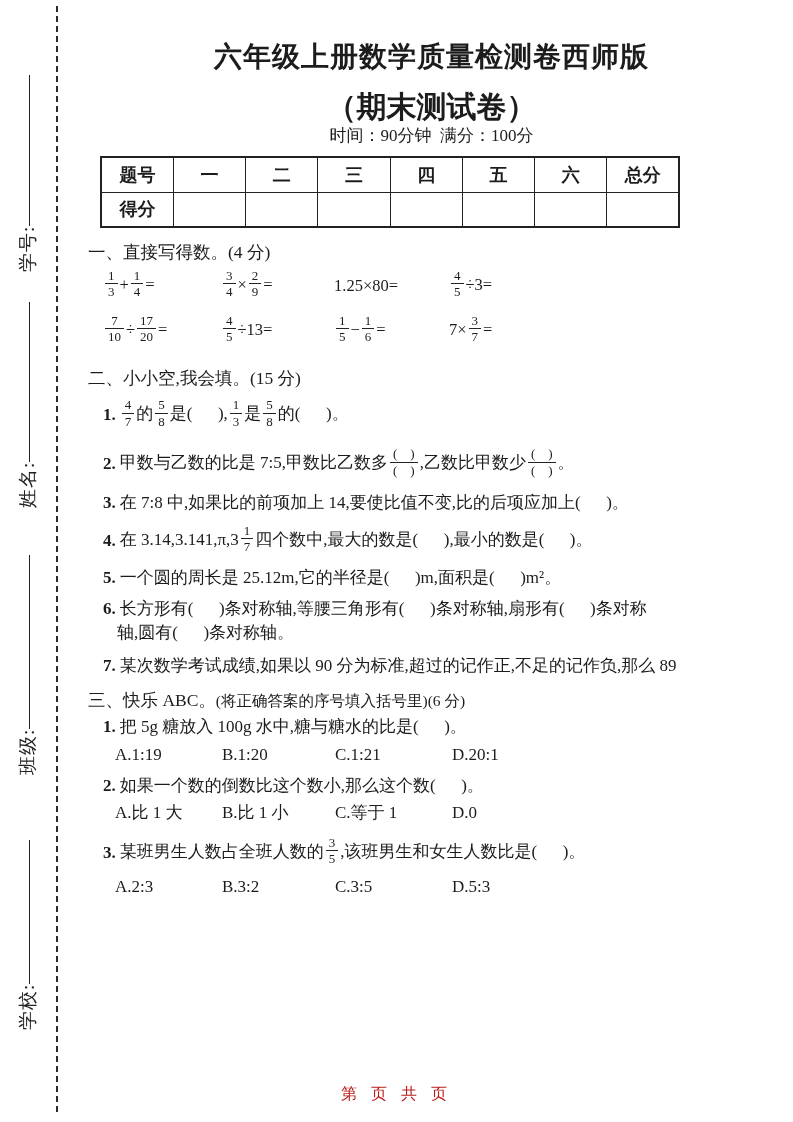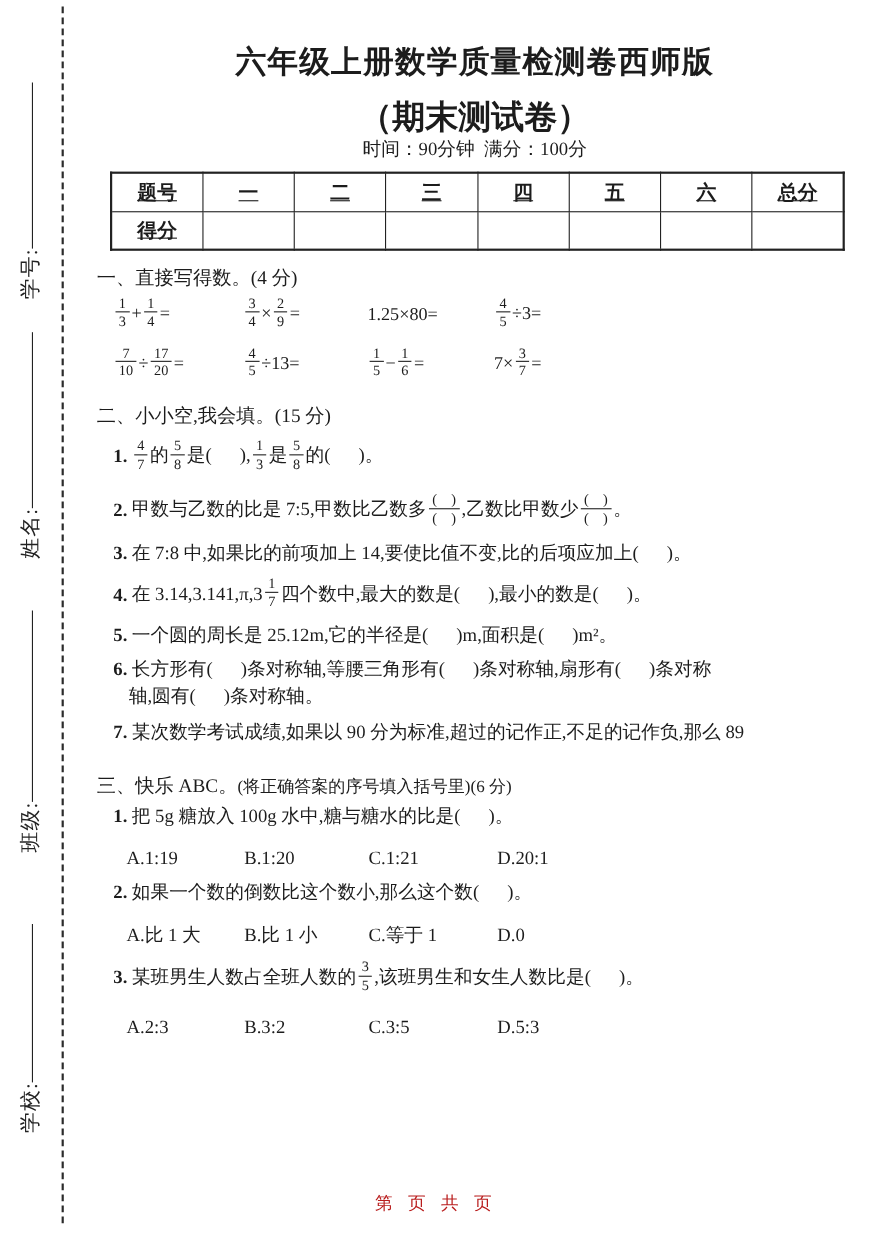--- a/index.html
+++ b/index.html
@@ -16,21 +16,21 @@
   .sf2{top:508px;width:206px;}
   .sf3{top:775px;width:220px;}
   .sf4{top:1030px;width:190px;}
   
   .main{position:absolute;left:88px;top:0;width:687px;}
   .title{margin-top:40px;text-align:center;font-size:28px;font-weight:bold;
          line-height:1.2;letter-spacing:1px;}
   .subtitle{margin-top:13px;text-align:center;font-size:30px;font-weight:bold;line-height:1.3;}
   .meta{text-align:center;font-size:17px;line-height:1.2;white-space:pre-wrap;}
   
-  table.score{border-collapse:collapse;margin:10px 0 0 12px;table-layout:fixed;width:668px;text-decoration:underline;}
+  table.score{border-collapse:collapse;margin:10px 0 0 12px;table-layout:fixed;width:580px;}
   table.score{border:2.5px solid #222;}
   table.score td{border:1.5px solid #222;text-align:center;font-size:18px;font-weight:bold;
                  padding:0;height:33px;}
   table.score tr:first-child td{height:34px;}
   
   .sec-head{margin-top:13px;font-size:17.5px;font-weight:bold;line-height:1.3;white-space:pre-wrap;}
   .sec-head .note{font-weight:normal;font-size:15.5px;}
   .sec-head .pts{font-weight:normal;}
   .calc-row{display:grid;grid-template-columns:118px 113px 115px 1fr;margin-left:15px;
             align-items:center;height:45px;font-size:16.5px;}
@@ -39,23 +39,23 @@
   .iline,.cont{white-space:pre-wrap;}
   .inum{font-weight:bold;padding-right:4px;}
   .cont{margin-left:14px;}
   .mt{white-space:pre-wrap;}
   .frac{display:inline-block;vertical-align:middle;text-align:center;margin:1px 2px;
         transform:translateY(-2px);}
   .frac .fn{display:block;font-size:13px;line-height:1.2;padding:0 3px;white-space:pre;}
   .frac .fd{display:block;font-size:13px;line-height:1.25;padding:0 3px;
             border-top:1.3px solid #222;white-space:pre;}
   .fr-line{height:40px;display:flex;align-items:center;}
-  .mt6{margin-top:6px;} .mt8{margin-top:8px;} .mt4{margin-top:4px;} .mt10{margin-top:24px;}
+  .mt6{margin-top:6px;} .mt8{margin-top:8px;} .mt4{margin-top:4px;} .mt10{margin-top:10px;}
   .opts{display:grid;grid-template-columns:107px 113px 117px 1fr;margin-left:27px;
-        font-size:17px;line-height:1.45;margin-top:14px;margin-bottom:3px;}
+        font-size:17px;line-height:1.45;margin-top:3px;margin-bottom:3px;}
   .footer{position:absolute;left:0;right:0;top:1084px;text-align:center;font-size:16px;
           letter-spacing:5px;white-space:pre-wrap;color:#b91c1c;}
 </style>
 </head>
 <body>
 
 <div class="page">
 
   <div class="dashline"></div>
 

